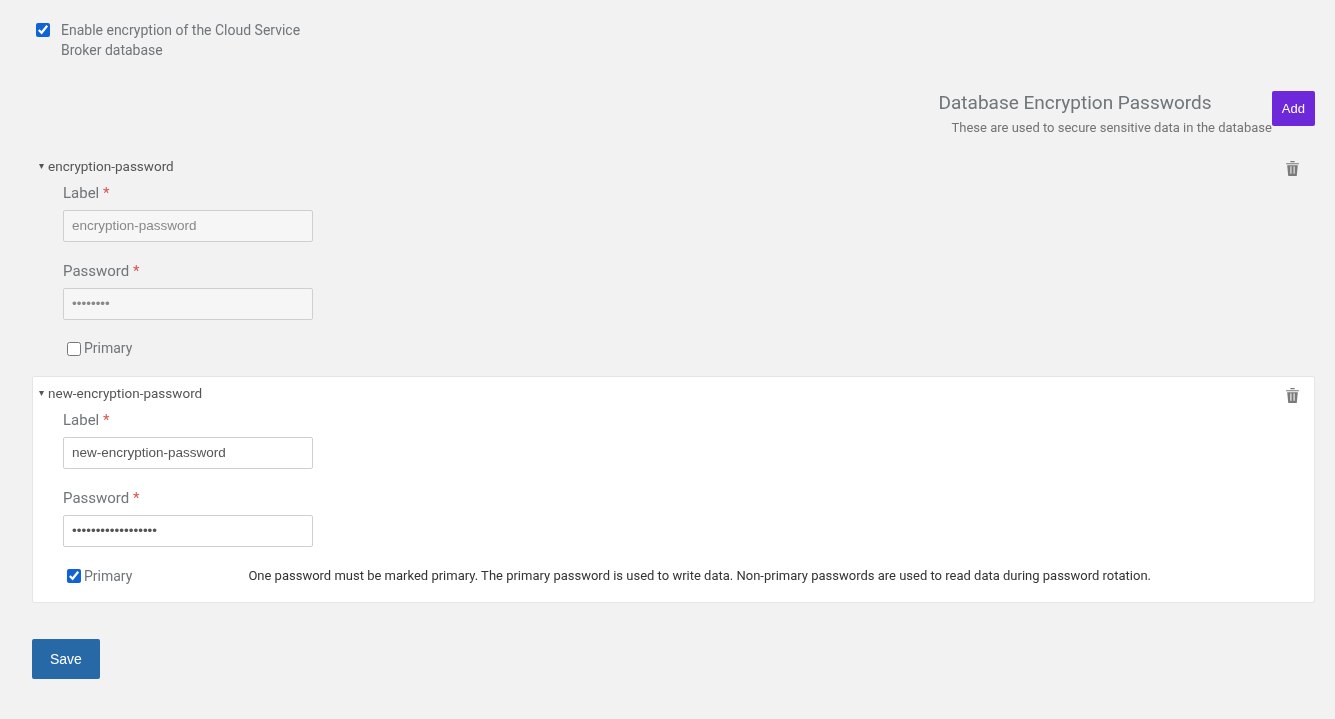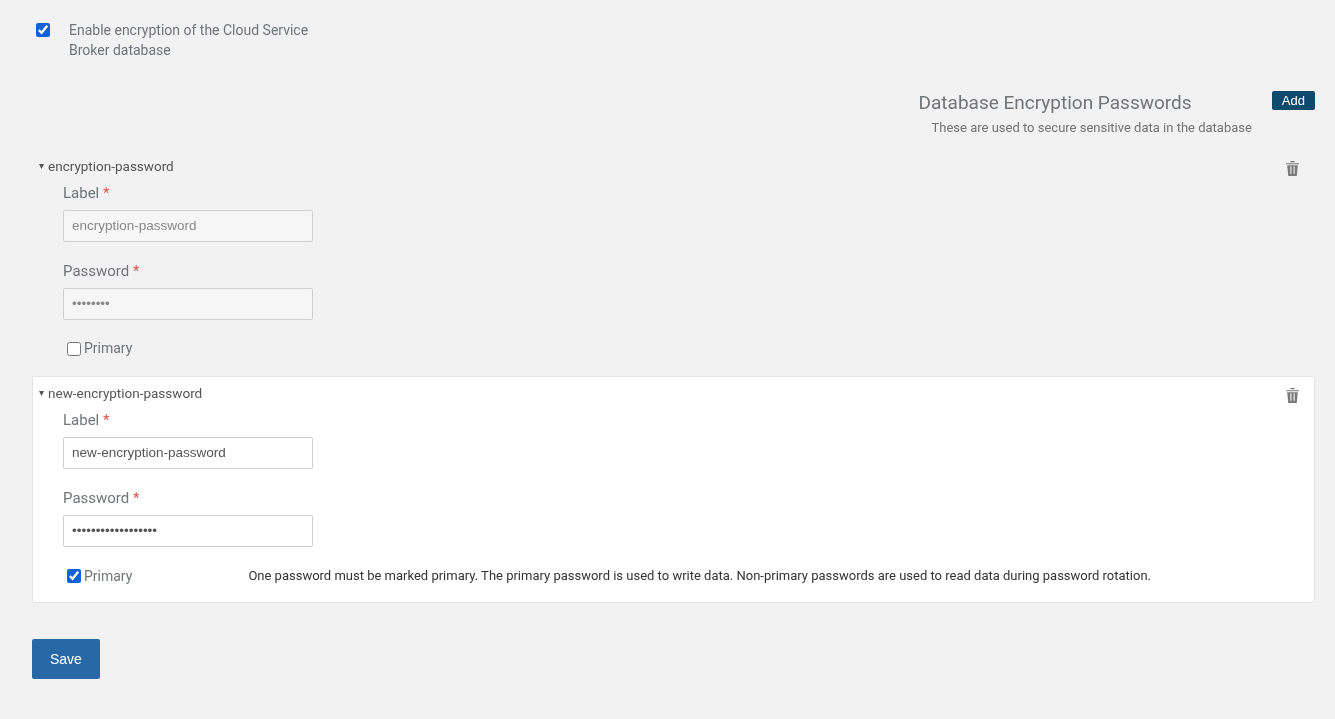--- a/index.html
+++ b/index.html
@@ -10,21 +10,21 @@
     background: #f2f2f2;
     color: #333;
     font-size: 14px;
   }
   .page {
     padding: 20px 20px 20px 32px;
   }
   .top-checkbox {
     display: flex;
     align-items: flex-start;
-    gap: 16px;
+    gap: 8px;
     margin-bottom: 30px;
   }
   .top-checkbox input[type=checkbox] {
     width: 14px;
     height: 14px;
     margin-top: 3px;
     accent-color: #1062d6;
   }
   .top-checkbox label {
     color: #6f7579;
@@ -42,28 +42,27 @@
     font-weight: 400;
     color: #6f7579;
     margin: 0 0 6px 0;
   }
   .section-sub {
     font-size: 13px;
     color: #737373;
     margin: 0 0 14px 13px;
   }
   .add-btn {
-    background: #0c4a6e;
+    background: #6d28d9;
     color: #fff;
     border: none;
-    padding: 2px 10px;
+    padding: 10px 10px;
     font-size: 13px;
     cursor: pointer;
     border-radius: 2px;
-    margin-left: 20px;
   }
   .entry {
     border: 1px solid transparent;
     padding: 8px 0 16px 0;
     position: relative;
     border-radius: 2px;
   }
   .entry.active {
     background: #fff;
     border: 1px solid #e5e5e5;

